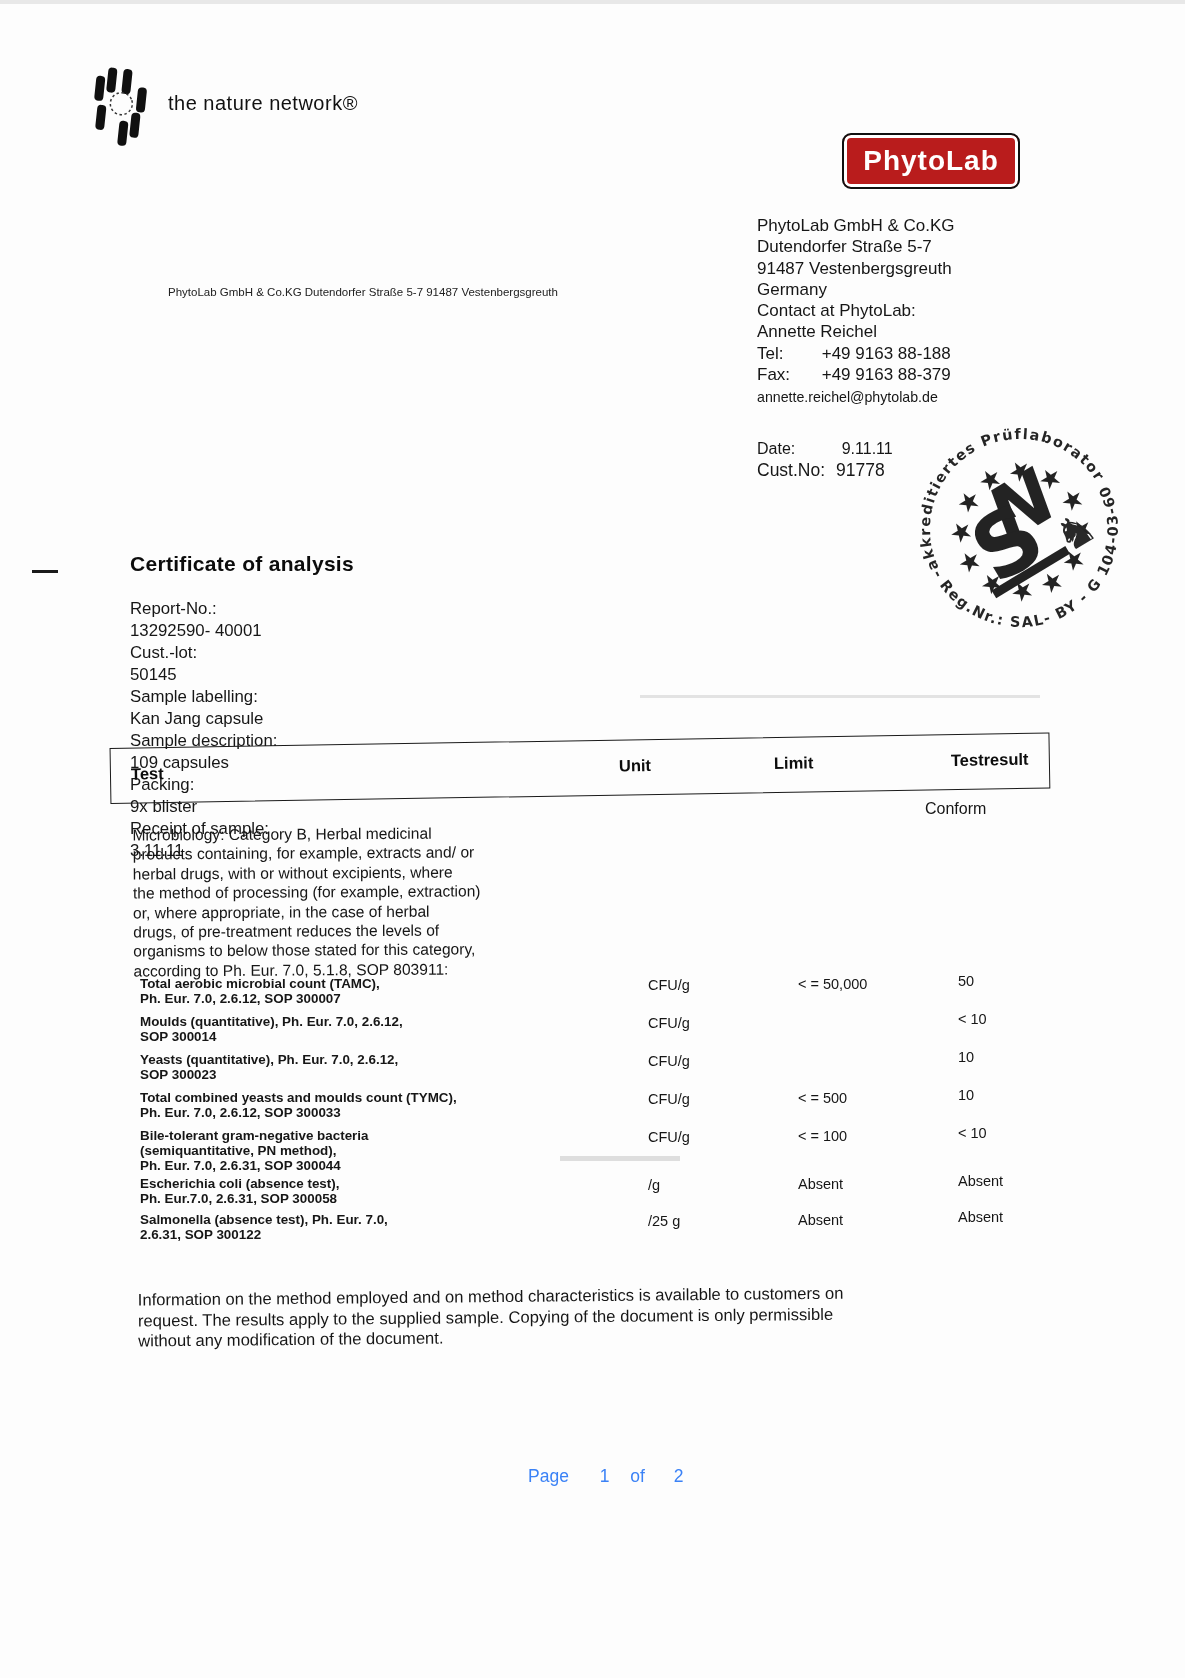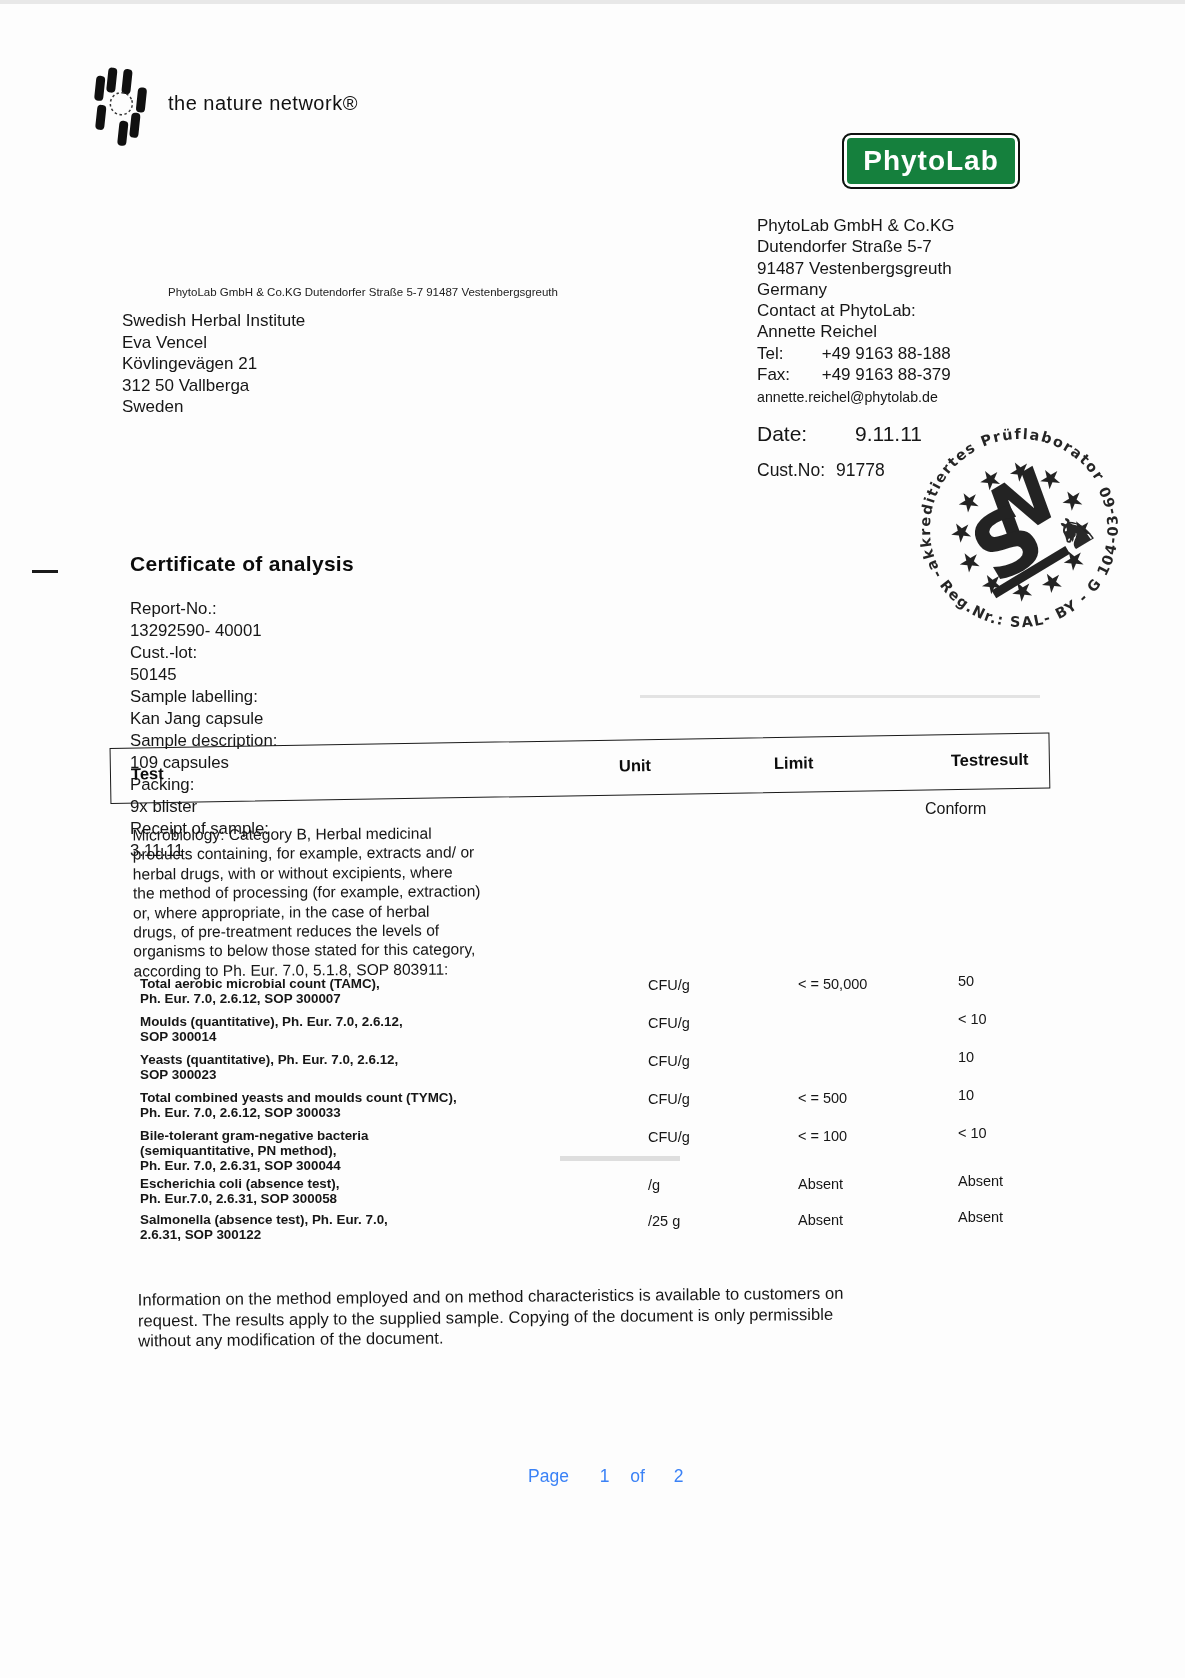--- a/index.html
+++ b/index.html
@@ -3,21 +3,21 @@
 <meta charset="utf-8">
 <style>
   html,body{margin:0;padding:0;background:#e8e8e8;}
   .page{
     position:relative;width:1185px;height:1678px;margin:4px auto;
     background:#fdfdfd;overflow:hidden;
     font-family:"Liberation Sans",sans-serif;color:#161616;
   }
   .abs{position:absolute;}
   .badge{
-    background:#15803d;border:2px solid #101010;border-radius:9px;
+    background:#b91c1c;border:2px solid #101010;border-radius:9px;
     box-shadow:inset 0 0 0 3px #fff;
     display:flex;align-items:center;justify-content:center;
     color:#fff;font-weight:bold;font-size:28px;letter-spacing:1px;
   }
   .addr{font-size:17px;line-height:21.5px;white-space:nowrap;}
   .contact{font-size:17px;line-height:21.3px;white-space:nowrap;}
   .contact .row{display:block;}
   .small-sender{font-size:11.5px;color:#222;white-space:nowrap;padding-left:48px;}
   .title{font-size:21px;font-weight:bold;color:#0c0c0c;letter-spacing:.3px;}
   .meta-row{display:flex;font-size:16.8px;line-height:22px;flex-direction:column;}
@@ -76,21 +76,21 @@
       <span style="display:inline-block;width:60px;">Tel:</span>
       <span>+49 9163 88-188</span>
     </span>
     <span class="row">
       <span style="display:inline-block;width:60px;">Fax:</span>
       <span>+49 9163 88-379</span>
     </span>
     <span class="row" style="font-size:14.2px;margin-top:2px;">annette.reichel@phytolab.de</span>
   </div>
 
-  <div class="abs" style="left:757px;top:418px;font-size:21px;">
+  <div class="abs" style="left:757px;top:436px;font-size:16px;">
     <span>Date:</span>
     <span style="margin-left:42px;">9.11.11</span>
   </div>
   <div class="abs" style="left:757px;top:456px;font-size:17.5px;">
     <span>Cust.No:</span>
     <span style="margin-left:6px;">91778</span>
   </div>
 
   <div class="abs stamp" style="left:898px;top:403px;width:244px;height:244px;">
     <svg width="244" height="244" viewBox="0 0 244 244" style="font-family:'DejaVu Sans',sans-serif;">
@@ -119,27 +119,20 @@
         <text x="92" y="81">★</text>
       </g>
       <text x="136" y="128" font-size="74" font-weight="bold" font-style="italic" fill="#131313" text-anchor="middle">N</text>
       <text x="104" y="158" font-size="88" font-weight="bold" fill="#131313" text-anchor="middle">S</text>
       <rect x="66" y="160" width="86" height="9" fill="#131313"></rect>
       <text x="168" y="168" font-size="44" fill="#1a1a1a" text-anchor="middle">♞</text>
     </svg>
   </div>
 
   <div class="abs small-sender" style="left:120px;top:282px;">PhytoLab GmbH &amp; Co.KG  Dutendorfer Straße 5-7  91487  Vestenbergsgreuth</div>
-  <div class="abs addr" style="left:122px;top:306px;">
-    <div>Swedish Herbal Institute</div>
-    <div>Eva Vencel</div>
-    <div>Kövlingevägen 21</div>
-    <div>312 50 Vallberga</div>
-    <div>Sweden</div>
-  </div>
 
   <div class="abs fold-dash" style="left:32px;top:566px;width:26px;height:2.5px;"></div>
 
   <div class="abs title" style="left:130px;top:548px;">Certificate of analysis</div>
   <div class="abs" style="left:130px;top:594px;">
     <div class="meta-row">
       <span class="meta-label">Report-No.:</span>
       <span>13292590- 40001</span>
     </div>
     <div class="meta-row">

